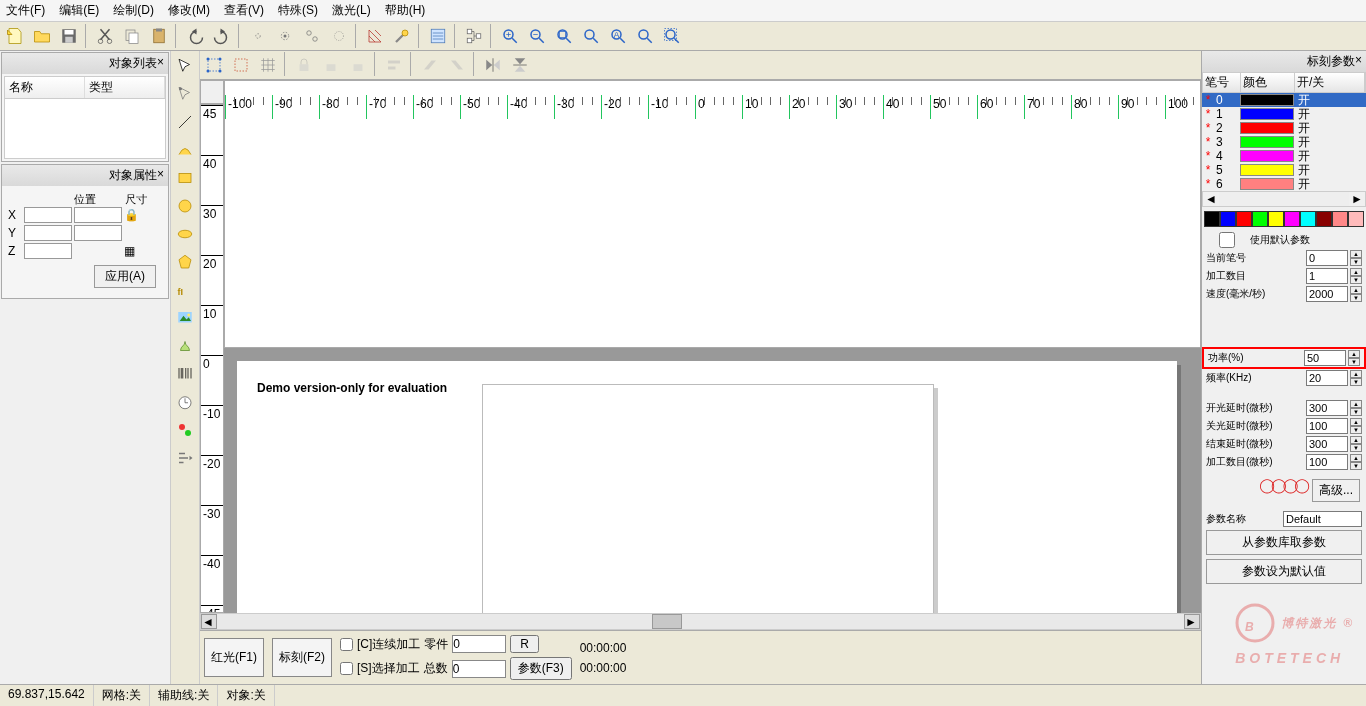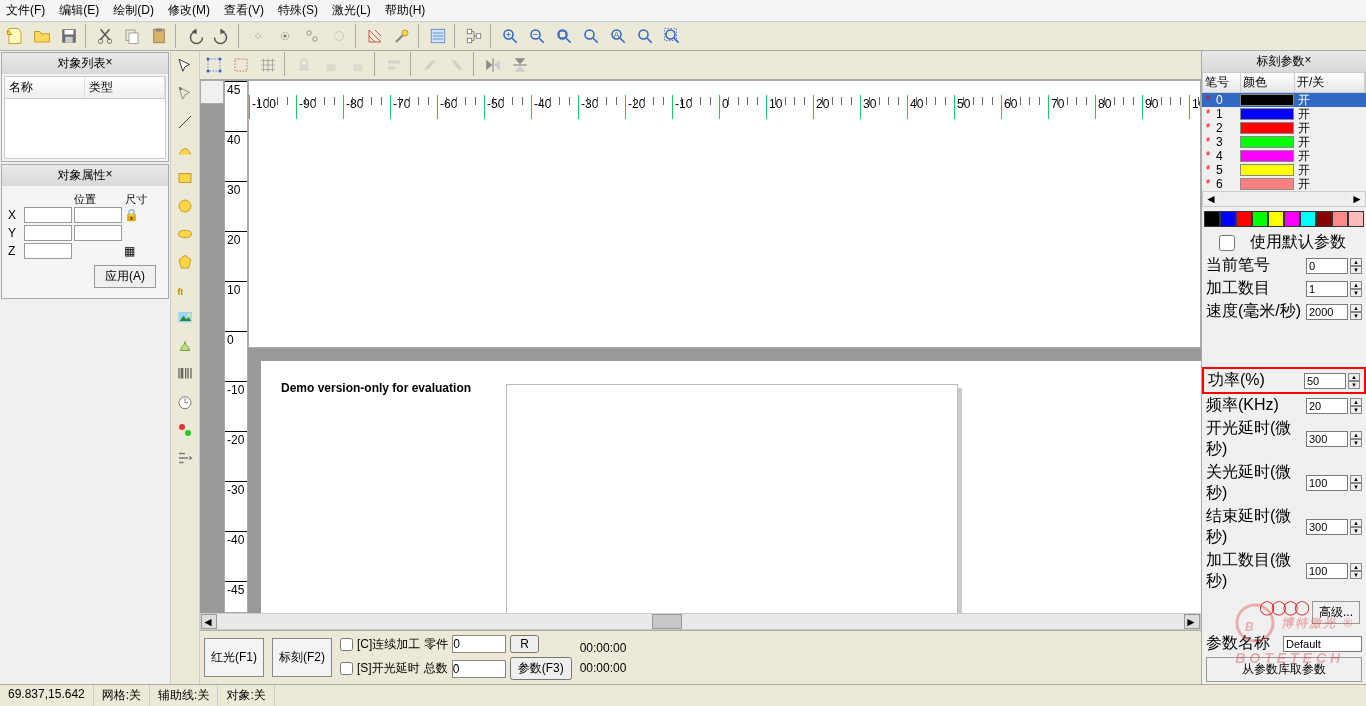--- a/index.html
+++ b/index.html
@@ -13,21 +13,21 @@
 .tb-btn { width: 26px; height: 26px; border: 1px solid transparent; display: flex; align-items: center; justify-content: center; border-radius: 2px; }
 .tb-sep { width: 4px; height: 24px; border-left: 1px solid #aaa; margin: 0 2px; }
 .tb-btn svg { width: 18px; height: 18px; }
 
 
 .main { flex: 1; display: flex; min-height: 0; }
 
 
 .left-col { width: 170px; display: flex; flex-direction: column; background: #f0f0f0; }
 .panel { border: 1px solid #aaa; margin: 1px; background: #f5f5f5; }
-.panel-title { background: linear-gradient(#e9e9e9,#d9d9d9); padding: 2px 4px; font-size: 12px; display: flex; justify-content: center; }
+.panel-title { background: linear-gradient(#e9e9e9,#d9d9d9); padding: 2px 4px; font-size: 12px; display: flex; justify-content: flex-end; }
 .panel-title .x { font-family: Arial; cursor: pointer; }
 .panel-body { padding: 2px; }
 .tbl-head { display: flex; border: 1px solid #ccc; background: #fff; }
 .tbl-head div { flex: 1; padding: 2px 4px; border-right: 1px solid #ddd; background: linear-gradient(#fff,#eee); }
 .tbl-body { height: 60px; background: #fff; border: 1px solid #ccc; border-top: none; }
 
 .prop-body { padding: 6px; }
 .prop-row { display: flex; align-items: center; margin-bottom: 2px; gap: 2px; }
 .prop-row label { width: 14px; }
 .prop-row input { width: 48px; border: 1px solid #999; height: 16px; }
@@ -67,21 +67,21 @@
 .pen-row { display: flex; align-items: center; height: 14px; }
 .pen-row.sel { background: #316ac5; color: #fff; }
 .pen-row .ast { color: red; width: 12px; text-align: center; }
 .pen-row .num { width: 26px; padding-left: 2px; }
 .pen-row .sw { width: 54px; height: 12px; border: 1px solid #888; }
 .pen-row .st { flex: 1; padding-left: 4px; }
 .color-strip { display: flex; margin: 4px 2px; }
 .color-strip div { flex: 1; height: 16px; border: 1px solid #333; }
 
 .param-row { display: flex; align-items: center; padding: 1px 4px; gap: 2px; }
-.param-row label { flex: 1; font-size: 16px; }
+.param-row label { flex: 1; font-size: 10px; }
 .param-row input { width: 42px; border: 1px solid #7a7a7a; height: 16px; font-size: 11px; padding-left: 2px; }
 .param-row .spin { width: 12px; height: 16px; display:flex; flex-direction:column; }
 .param-row .spin div { flex:1; border:1px solid #888; background:#eee; font-size:6px; text-align:center; line-height:6px;}
 .param-row.highlight { border: 2px solid red; margin-top: 44px; }
 .param-btn { border: 1px solid #999; background: #f0f0f0; padding: 2px 6px; margin: 2px; font-size: 12px; }
 .param-wide-btn { display: block; width: calc(100% - 8px); margin: 2px 4px; text-align: center; border: 1px solid #999; background: #f0f0f0; padding: 3px 15px; }
 
 
 .bottom { background: #ece9d8; border-top: 1px solid #aaa; padding: 4px; display: flex; align-items: center; gap: 8px; }
 .big-btn { border: 1px solid #888; background: #f4f4f4; padding: 10px 6px; font-size: 12px; }
@@ -482,21 +482,21 @@
         </div>
       <div class="tb-btn">
           <svg viewBox="0 0 24 24">
             <polygon points="5,3 12,11 19,3" fill="#888"></polygon>
             <polygon points="5,21 12,13 19,21" fill="#ccc"></polygon>
             <line x1="3" y1="12" x2="21" y2="12" stroke="#555"></line>
           </svg>
         </div>
     </div>
     <div class="canvas-top">
-      <div style="display:flex;flex-direction:row">
+      <div style="display:flex;flex-direction:column">
         <div class="ruler-corner"></div>
         <div class="ruler-v" id="rulerV" style="flex:1">
             <div class="tick" style="top: 0px;">
               <span>45</span>
             </div>
             <div class="tick" style="top: 50px;">
               <span>40</span>
             </div>
             <div class="tick" style="top: 100px;">
               <span>30</span>
@@ -698,21 +698,21 @@
       <div style="display:flex;flex-direction:column;gap:4px">
         <div class="chk-row">
             <input type="checkbox" style="">
             <span>[C]连续加工</span> 
             <span>零件</span> 
             <input class="txt-small" value="0" style=""> 
             <button style="padding:0 8px">R</button>
           </div>
         <div class="chk-row">
             <input type="checkbox" style="">
-            <span>[S]开光延时</span> 
+            <span>[S]选择加工</span> 
             <span>总数</span> 
             <input class="txt-small" value="0" style=""> 
             <button style="padding:1px 6px">参数(F3)</button>
           </div>
       </div>
       <div style="display:flex;flex-direction:column;gap:6px">
         <span>00:00:00</span>
         <span>00:00:00</span>
       </div>
     </div>

